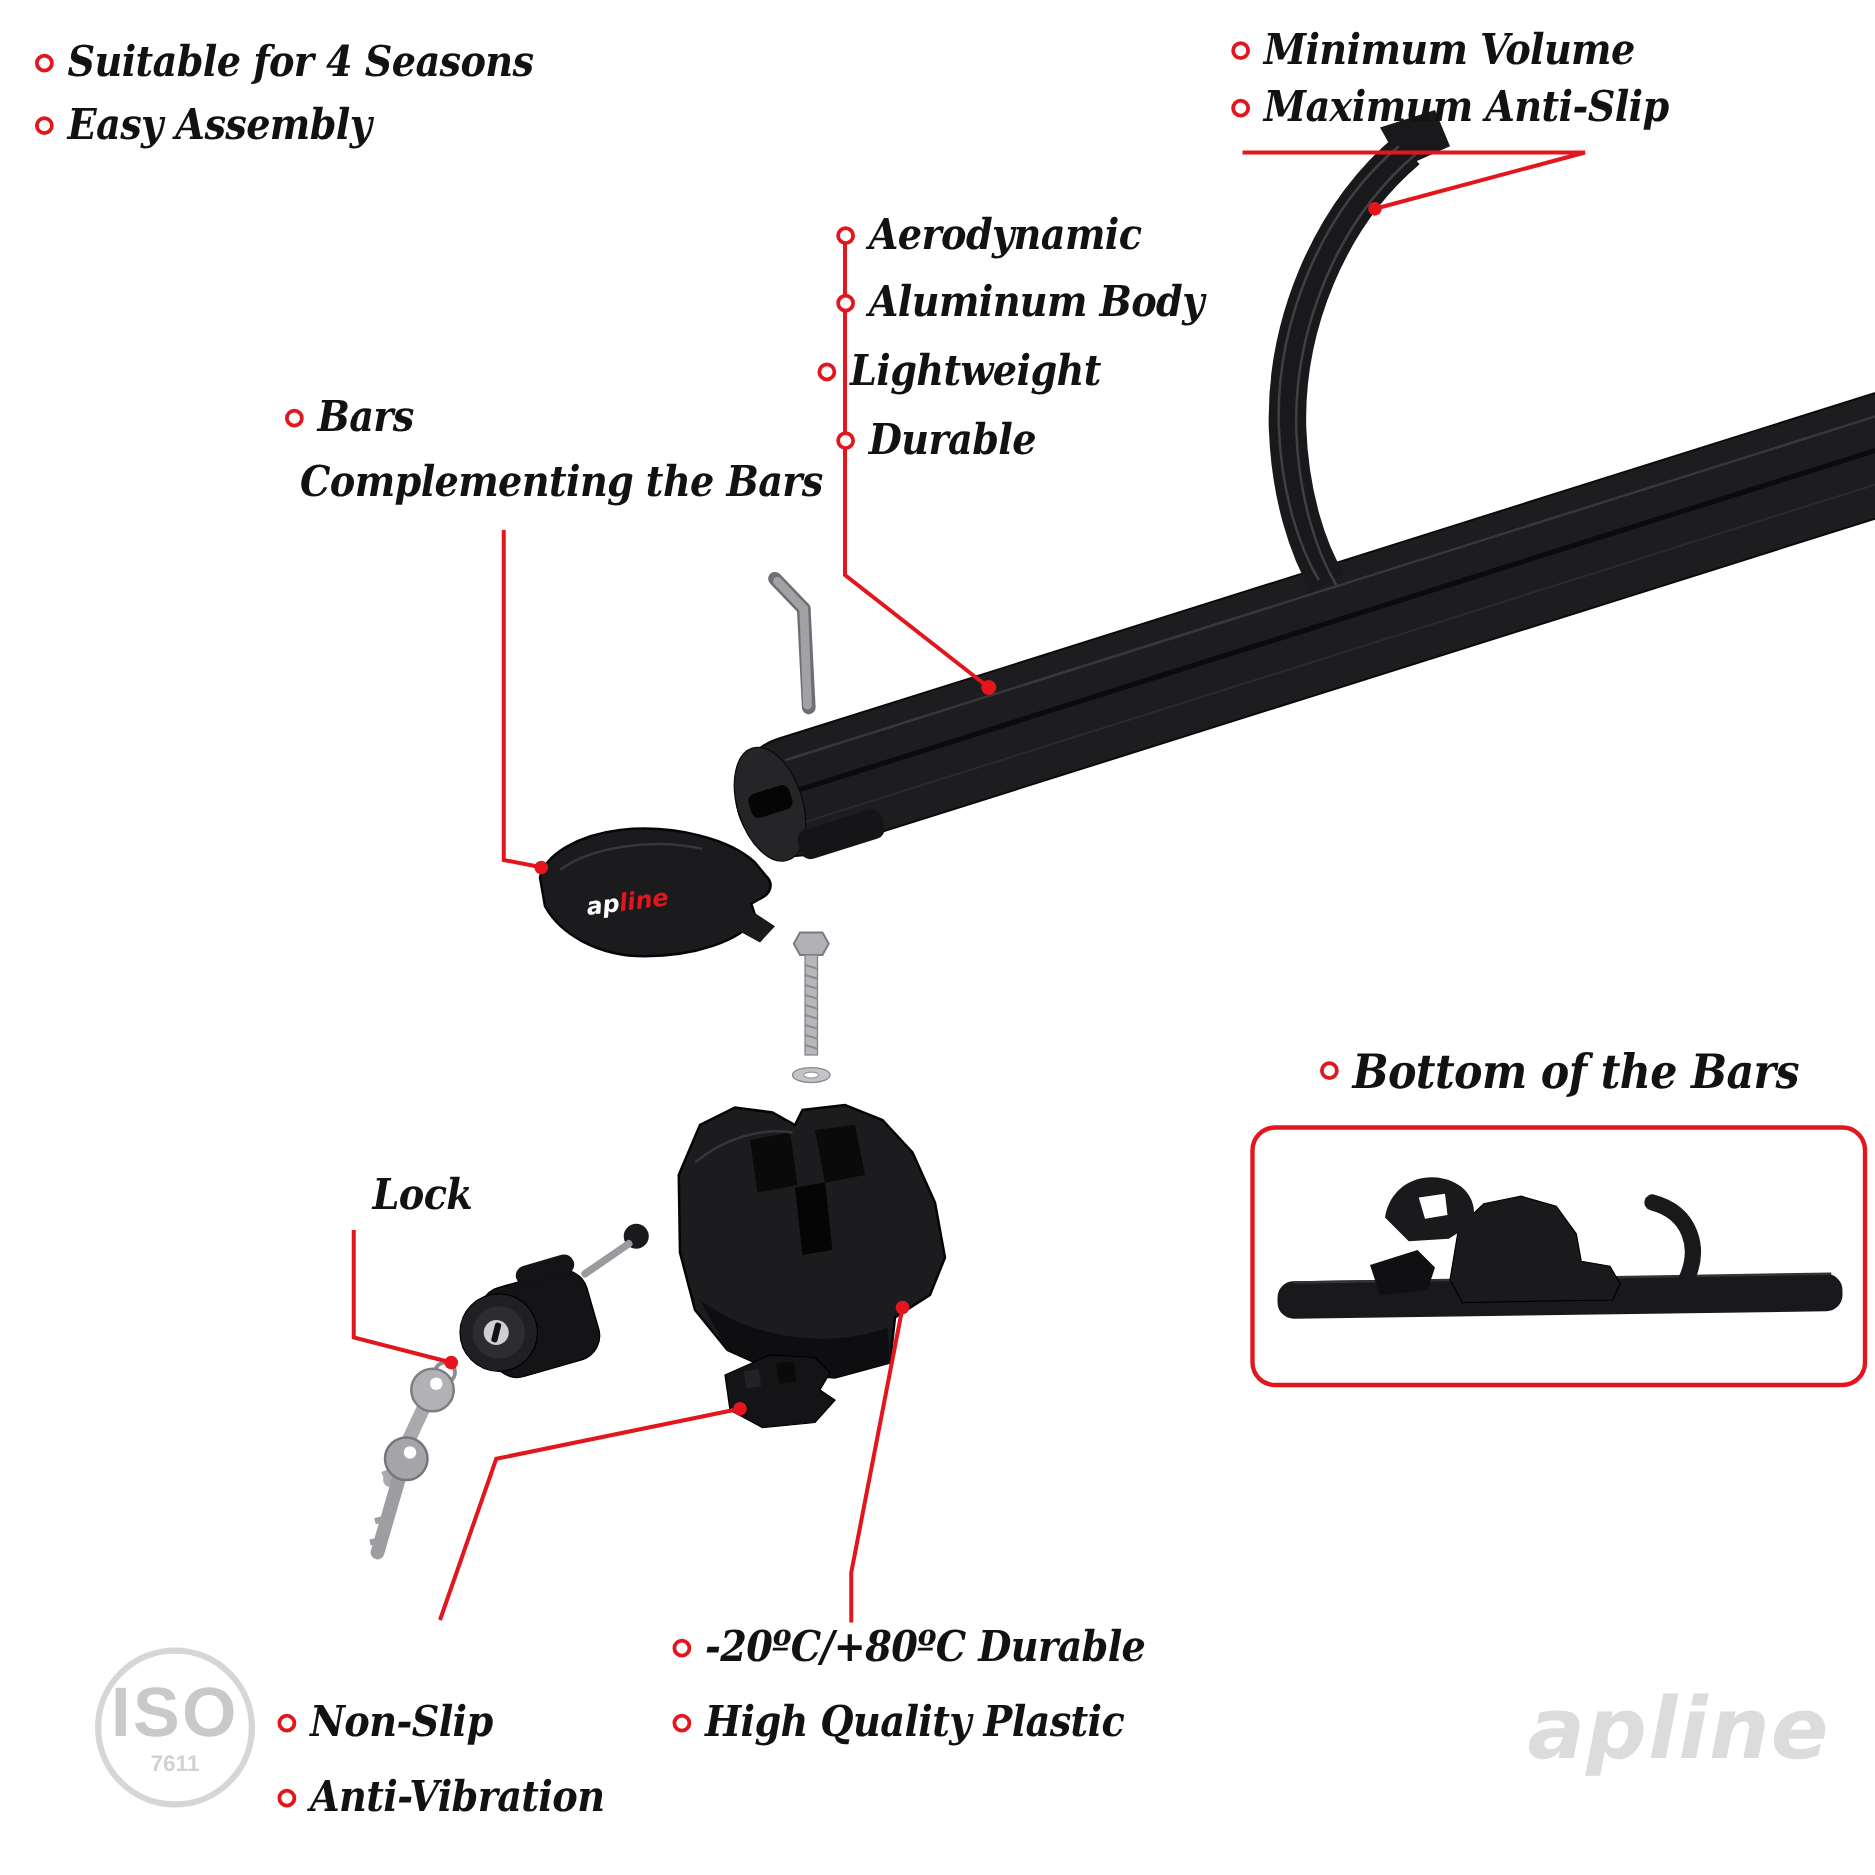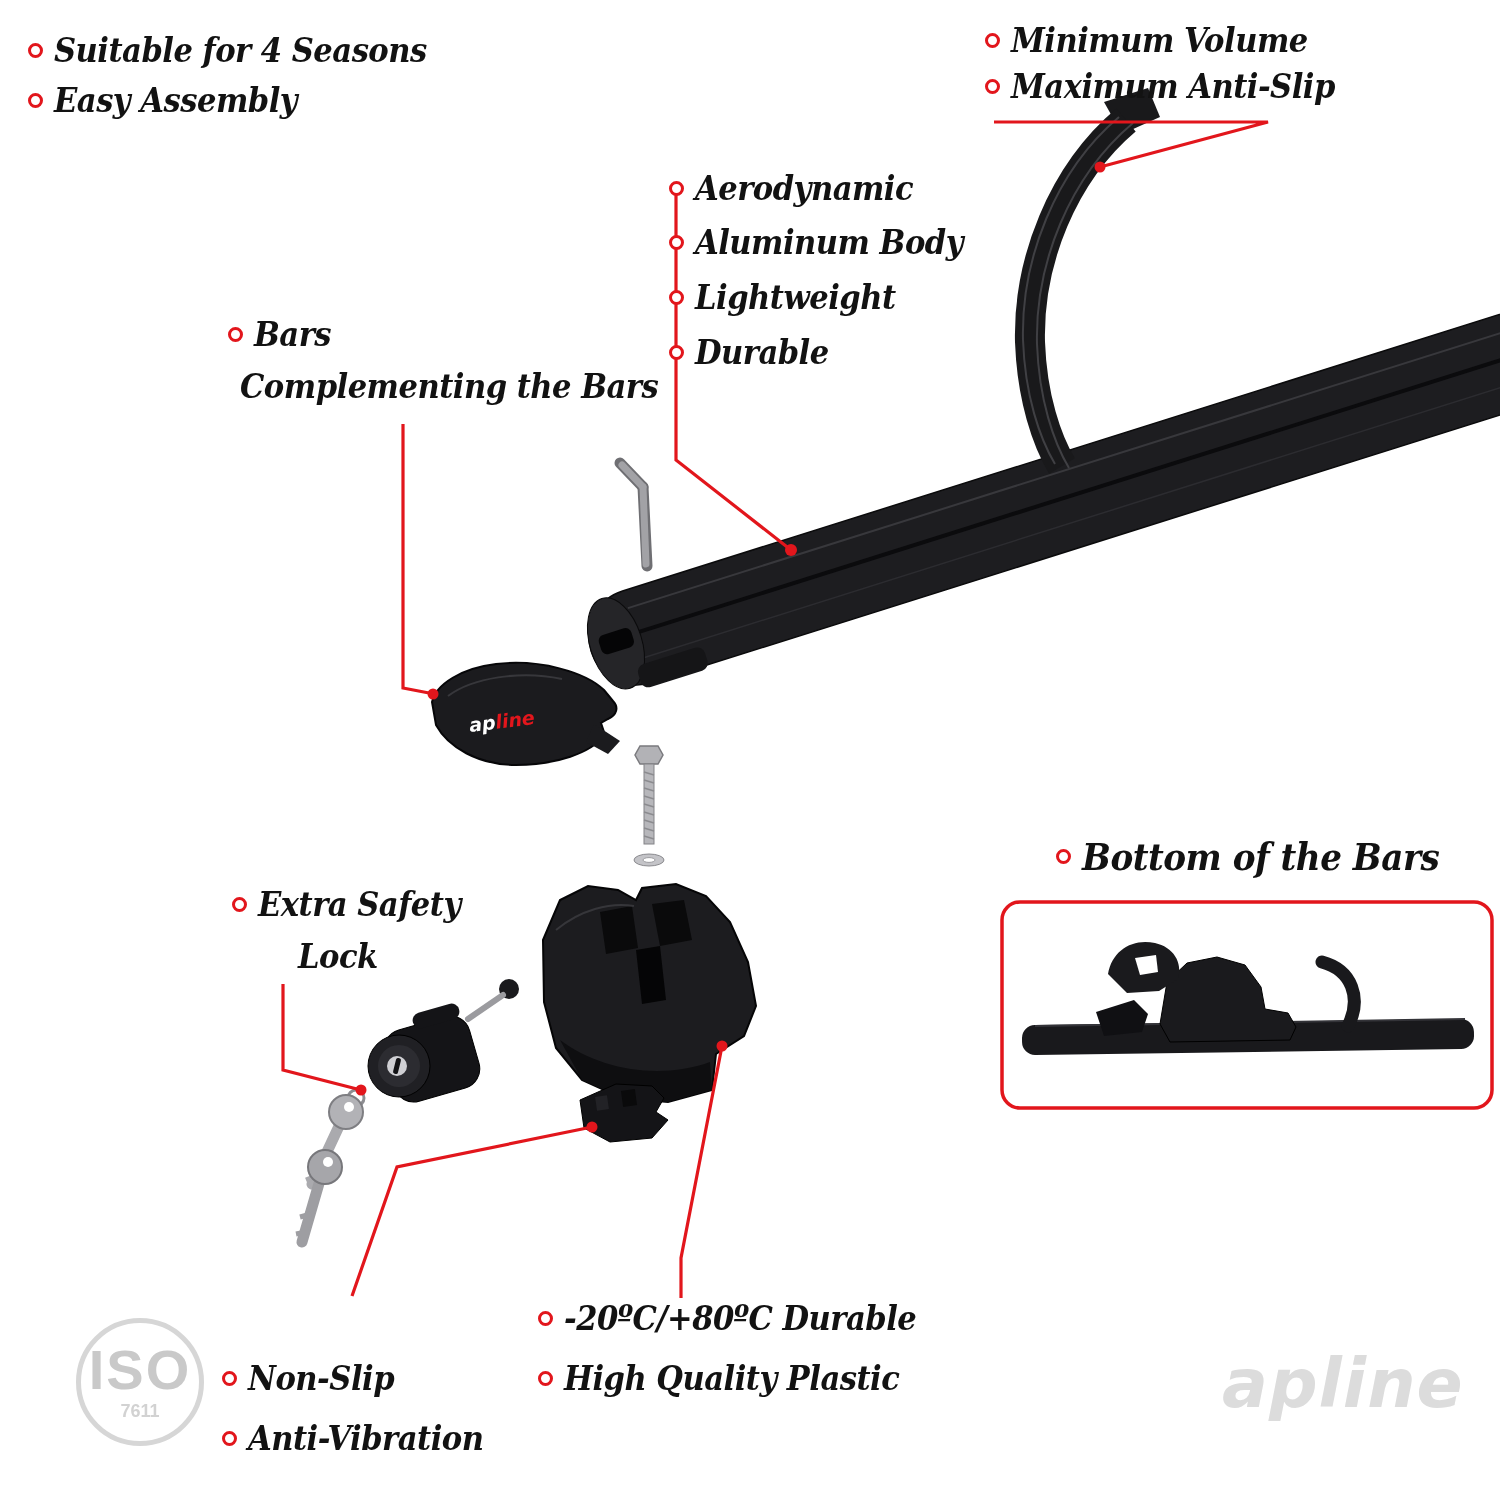--- a/index.html
+++ b/index.html
@@ -176,41 +176,37 @@
   </div>
 
   <div class="feat" style="left:669px; top:168px;">
     <span class="bullet"></span>
     <span>Aerodynamic</span>
   </div>
   <div class="feat" style="left:669px; top:222px;">
     <span class="bullet"></span>
     <span>Aluminum Body</span>
   </div>
-  <div class="feat" style="left:669px; top:277px;justify-content:flex-end;">
+  <div class="feat" style="left:654px; top:277px;justify-content:flex-end;">
     <span class="bullet"></span>
     <span>Lightweight</span>
   </div>
   <div class="feat" style="left:669px; top:332px;">
     <span class="bullet"></span>
     <span>Durable</span>
   </div>
 
   <div class="feat" style="left:228px; top:314px;">
     <span class="bullet"></span>
     <span>Bars</span>
   </div>
   <div class="feat" style="left:240px; top:366px;">
     <span>Complementing the Bars</span>
   </div>
 
-  <div class="feat" style="left:232px; top:884px;">
-    <span class="bullet"></span>
-    <span>Extra Safety</span>
-  </div>
   <div class="feat" style="left:298px; top:936px;">
     <span>Lock</span>
   </div>
 
   <div class="feat big" style="left:1056px; top:834px;">
     <span class="bullet"></span>
     <span>Bottom of the Bars</span>
   </div>
 
   <div class="feat" style="left:222px; top:1358px;">

